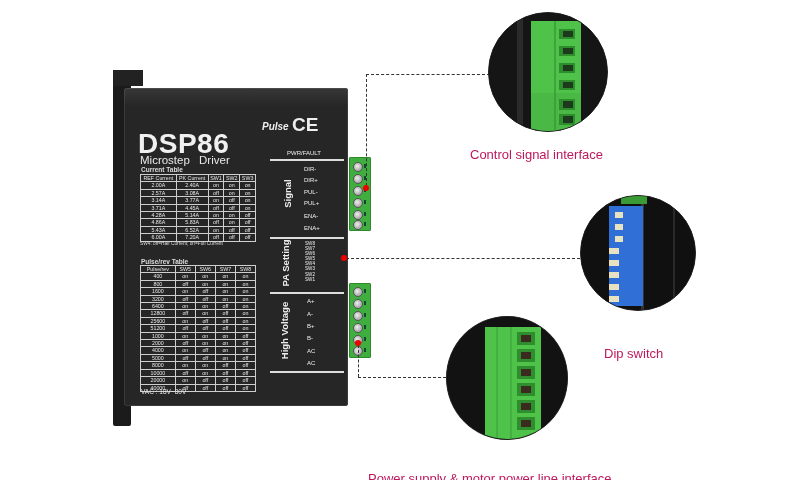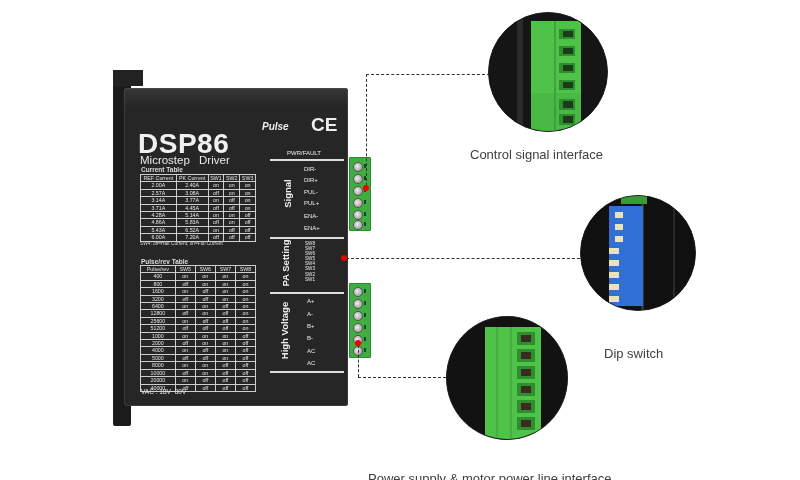--- a/index.html
+++ b/index.html
@@ -6,21 +6,21 @@
   body{width:800px;height:480px;position:relative;overflow:hidden;font-family:"Liberation Sans",sans-serif;}
   .abs{position:absolute;}
   
   #flange{left:113px;top:70px;width:18px;height:356px;background:#1b1b1b;border-radius:2px;}
   #flange-top{left:113px;top:70px;width:30px;height:16px;background:#222;}
   #body{left:124px;top:88px;width:224px;height:318px;background:#262626;border-radius:3px;box-shadow:inset 0 0 0 1px #3a3a3a;}
   #body-rim{left:124px;top:88px;width:224px;height:318px;border-radius:3px;background:linear-gradient(180deg,rgba(255,255,255,.08),rgba(255,255,255,0) 6%);}
   #model{left:138px;top:128px;font-size:28px;font-weight:bold;letter-spacing:.5px;color:#f0f0f0;}
   #subtitle{left:140px;top:154px;font-size:11.5px;color:#e8e8e8;word-spacing:6px;}
   #rohs{left:262px;top:121px;font-size:10px;font-style:italic;font-weight:bold;color:#eee;}
-  #ce{left:292px;top:114px;font-size:19px;color:#eee;font-weight:bold;margin-left:19px;}
+  #ce{left:292px;top:114px;font-size:19px;color:#eee;font-weight:bold;}
   .tbl-title{font-size:6.5px;color:#ddd;font-weight:bold;}
   table.drv{border-collapse:collapse;font-size:5.3px;color:#e6e6e6;}
   table.drv td, table.drv th{border:0.8px solid #cfcfcf;padding:0 1px;text-align:center;height:6.4px;line-height:6.4px;font-weight:normal;}
   #cur-title{left:141px;top:166px;}
   #cur-table{left:140px;top:174px;width:116px;}
   #cur-note{left:140px;top:241px;font-size:4.8px;color:#ddd;}
   #pulse-title{left:141px;top:258px;}
   #pulse-table{left:140px;top:265px;width:116px;}
   #vac{left:141px;top:388px;font-size:6.5px;color:#e6e6e6;}
   
@@ -32,21 +32,21 @@
   
   .term{background:#3fae3f;border:1px solid #2c8a2c;border-radius:1px;}
   .screw{width:8px;height:8px;border-radius:50%;background:radial-gradient(circle at 40% 40%,#eee,#888);border:1px solid #555;position:absolute;left:3px;}
   .slot{position:absolute;left:14px;width:2px;height:4px;background:#143;}
   .dot{width:6px;height:6px;border-radius:50%;background:#e00;}
   
   .dash-h{border-top:1px dashed #333;height:0;}
   .dash-v{border-left:1px dashed #333;width:0;}
   
   .zoom-circle{border-radius:50%;overflow:hidden;border:1px solid #222;background:#111;}
-  .caption{font-size:13px;color:#404040;white-space:nowrap;}
+  .caption{font-size:13px;color:#be185d;white-space:nowrap;}
 </style>
 </head>
 <body>
 
 <div id="driver">
   <div class="abs" id="flange"></div>
   <div class="abs" id="flange-top"></div>
   <div class="abs" id="body"></div>
   <div class="abs" id="body-rim"></div>
 

